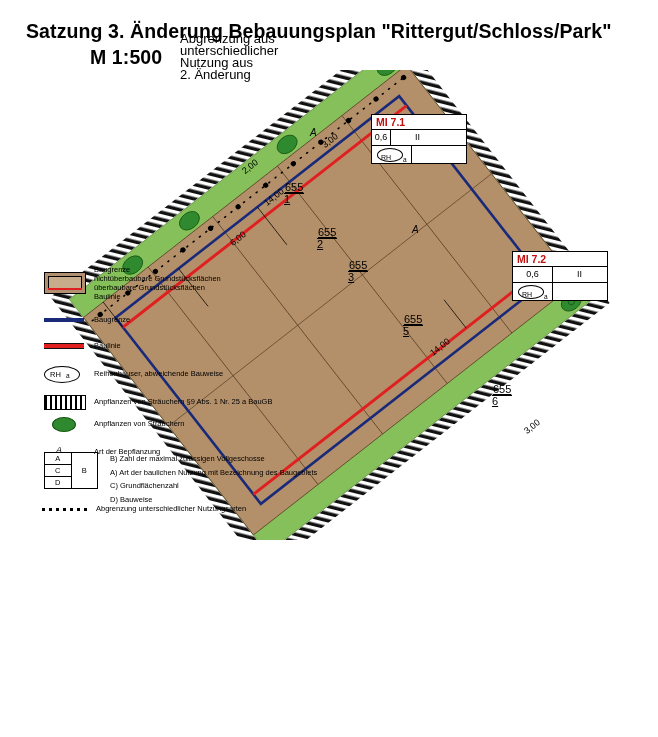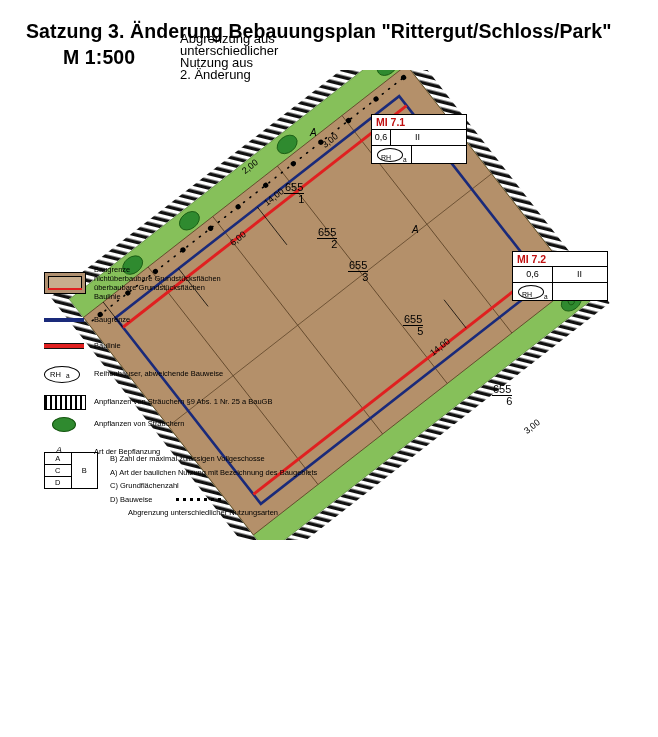--- a/index.html
+++ b/index.html
@@ -25,21 +25,21 @@
     font-size: 19.5px;
     font-weight: bold;
     letter-spacing: 0.1px;
     line-height: 26px;
     white-space: nowrap;
   }
   .title-line2 {
     display: flex;
   }
   .title-scale {
-    margin-left: 37px;
+    margin-left: 64px;
   }
 
   
   #plan {
     position: absolute;
     left: 0;
     top: 70px;
     width: 658px;
     height: 470px;
   }
@@ -243,22 +243,23 @@
   
   .ann {
     position: absolute;
     font-size: 13px;
     line-height: 10px;
     white-space: nowrap;
   }
   .lot-label {
     position: absolute;
     font-size: 11px;
-    text-align: right;
+    text-align: left;
     line-height: 12px;
+    text-decoration: underline;
   }
   .lot-label .num { border-bottom: 1px solid #000; padding: 0 1px; }
   .dim {
     position: absolute;
     font-size: 9px;
     white-space: nowrap;
   }
   .a-mark {
     position: absolute;
     font-size: 10px;
@@ -487,18 +488,18 @@
 </tbody>
   </table>
 
 <div class="nutz-desc">
   <div>B) Zahl der maximal zulässigen Vollgeschosse</div>
   <div>A) Art der baulichen Nutzung mit Bezeichnung des Baugebiets</div>
   <div>C) Grundflächenzahl</div>
   <div>D) Bauweise</div>
 </div>
 
-<div class="legend-row" style="position:absolute; left:42px; top:490px; width:320px;flex-direction:column;">
+<div class="legend-row" style="position:absolute; left:42px; top:500px; width:320px;">
   <div class="legend-sym">
     <div class="sym-dots"></div>
   </div>
   <div class="legend-txt" style="margin-left:2px;">Abgrenzung unterschiedlicher Nutzungsarten</div>
 </div>
 
 </body></html>

